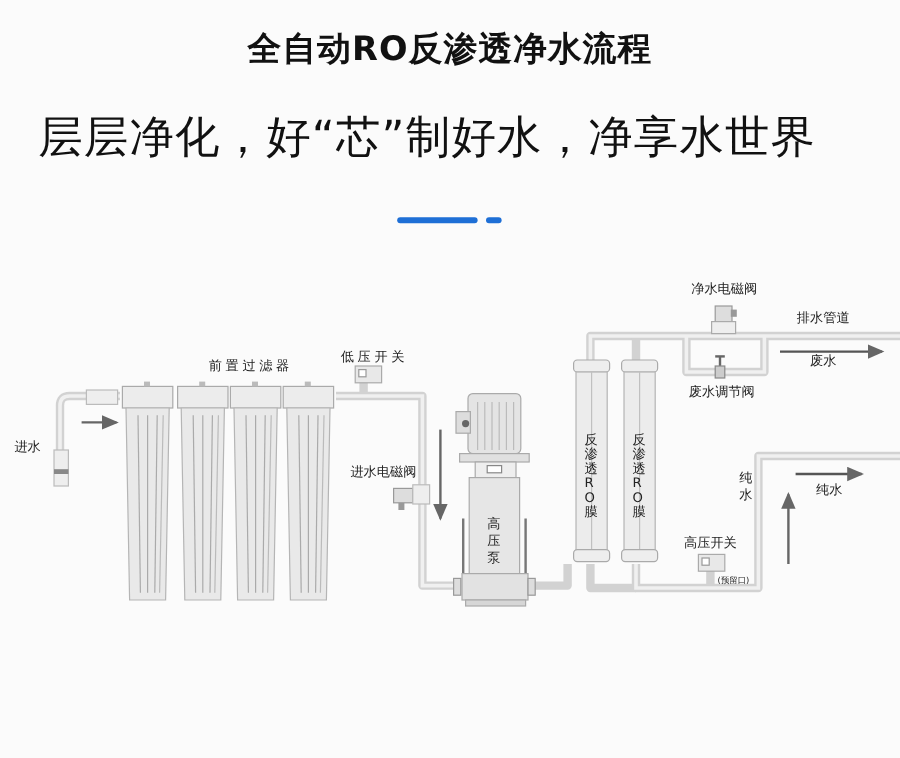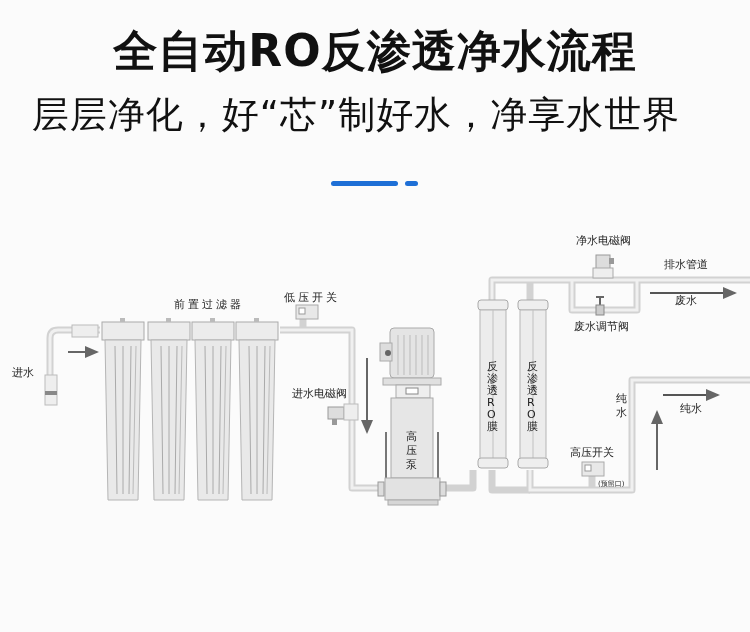--- a/index.html
+++ b/index.html
@@ -1,17 +1,17 @@
 <!DOCTYPE html>
 <html><head>
 <meta charset="utf-8">
 <style>
   html,body{margin:0;padding:0;}
   body{width:750px;height:632px;background:#fbfbfb;position:relative;overflow:hidden;font-family:"DejaVu Sans",sans-serif;}
-  .title{position:absolute;left:0;width:750px;top:22px;text-align:center;font-size:44px;font-weight:bold;color:#111;letter-spacing:1px;}
+  .title{position:absolute;left:0;width:750px;top:22px;text-align:center;font-size:28px;font-weight:bold;color:#111;letter-spacing:1px;}
   .subtitle{position:absolute;left:0;width:712px;top:90px;text-align:center;font-size:37px;color:#111;letter-spacing:1px;}
   .bar1{position:absolute;left:331px;top:181px;width:67px;height:5px;background:#1e6fd6;border-radius:3px;}
   .bar2{position:absolute;left:405px;top:181px;width:13px;height:5px;background:#1e6fd6;border-radius:3px;}
   svg{position:absolute;left:0;top:0;}
   .lbl{font-size:11px;fill:#222;font-family:"DejaVu Sans",sans-serif;}
   .lblv{font-size:11px;fill:#222;font-family:"DejaVu Sans",sans-serif;}
 </style>
 </head>
 <body>
 

